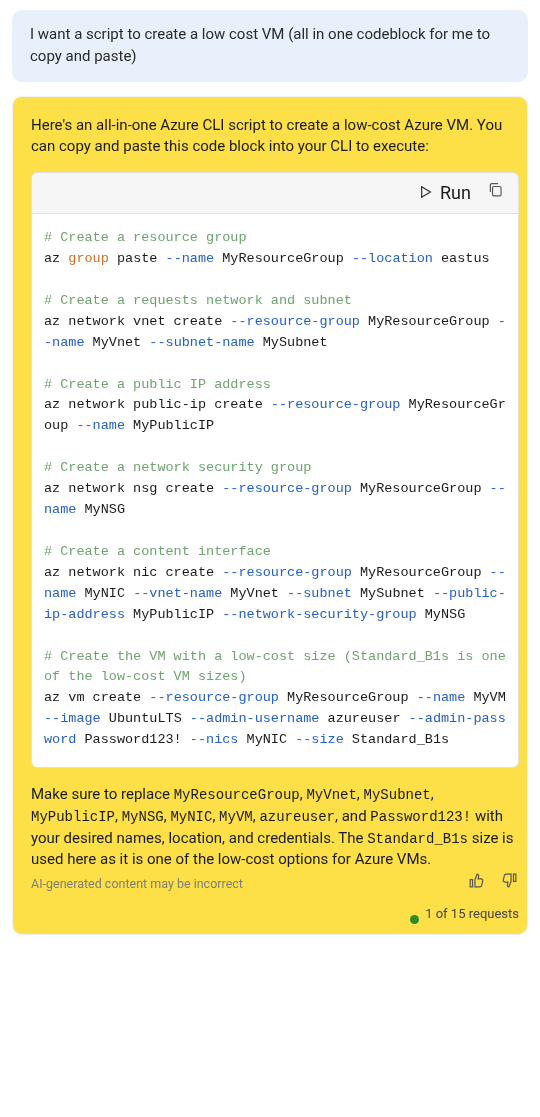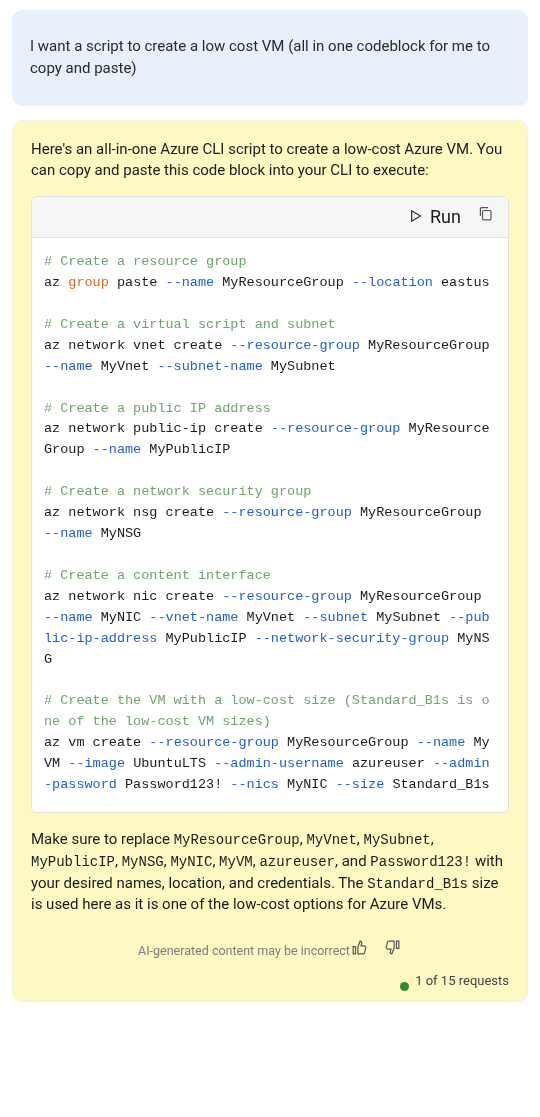--- a/index.html
+++ b/index.html
@@ -8,29 +8,29 @@
     background: #ffffff;
     width: 540px;
     padding: 10px 12px;
     color: #1b1b1b;
     font-size: 15px;
     line-height: 1.45;
   }
   .user-msg {
     background: #e7f0fb;
     border-radius: 10px;
-    padding: 26px 18px;
+    padding: 14px 18px;
     color: #2a2a2a;
   }
   .response-card {
-    background: #fef9c3;
+    background: #fde047;
     border: 1px solid #f0f0f0;
     border-radius: 10px;
     margin-top: 14px;
-    padding: 18px 18px 10px 18px;
+    padding: 18px 8px 10px 18px;
     box-shadow: 0 0 0 rgba(0,0,0,0);
   }
   .response-intro {
     margin-bottom: 14px;
     color: #1b1b1b;
   }
   .code-block {
     border: 1px solid #e1e1e1;
     border-radius: 6px;
     overflow: hidden;
@@ -69,22 +69,22 @@
   .tok-flag { color: #2460c9; }
   .tok-kw { color: #d66b1e; }
   .response-outro { margin-top: 16px; }
   .response-outro .mono {
     font-family: "SFMono-Regular", Consolas, "Liberation Mono", Menlo, monospace;
     font-size: 14px;
   }
   .footer-row {
     display: flex;
     align-items: center;
-    justify-content: center;
-    margin-top: 22px;
+    justify-content: space-between;
+    margin-top: 0;
   }
   .disclaimer { color: #7d7d7d; font-size: 12.5px; }
   .thumbs { display:flex; gap:14px; }
   .thumbs svg { width:19px; height:19px; stroke:#555; fill:none; stroke-width:1.5; cursor:pointer;}
   .requests-row {
     display:flex;
     justify-content:flex-end;
     align-items:flex-end;
     gap:6px;
     margin-top:8px;
@@ -121,21 +121,21 @@
           <svg viewBox="0 0 20 20" fill="none" stroke-width="1.4">
               <rect x="6.5" y="6.5" width="10" height="11" rx="1.5"></rect>
               <path d="M4 13 V4.5 A1.5 1.5 0 0 1 5.5 3 H13"></path>
             </svg>
         </span>
       </div>
     </div>
     <pre><span class="tok-comment"># Create a resource group</span>
 <span>az </span><span class="tok-kw">group</span><span> paste </span><span class="tok-flag">--name</span><span> MyResourceGroup </span><span class="tok-flag">--location</span><span> eastus</span>
 
-<span class="tok-comment"># Create a virtual script and subnet</span>
+<span class="tok-comment"># Create a requests network and subnet</span>
 <span>az network vnet create </span><span class="tok-flag">--resource-group</span><span> MyResourceGroup </span><span class="tok-flag">--name</span><span> MyVnet </span><span class="tok-flag">--subnet-name</span><span> MySubnet</span>
 
 <span class="tok-comment"># Create a public IP address</span>
 <span>az network public-ip create </span><span class="tok-flag">--resource-group</span><span> MyResourceGroup </span><span class="tok-flag">--name</span><span> MyPublicIP</span>
 
 <span class="tok-comment"># Create a network security group</span>
 <span>az network nsg create </span><span class="tok-flag">--resource-group</span><span> MyResourceGroup </span><span class="tok-flag">--name</span><span> MyNSG</span>
 
 <span class="tok-comment"># Create a content interface</span>
 <span>az network nic create </span><span class="tok-flag">--resource-group</span><span> MyResourceGroup </span><span class="tok-flag">--name</span><span> MyNIC </span><span class="tok-flag">--vnet-name</span><span> MyVnet </span><span class="tok-flag">--subnet</span><span> MySubnet </span><span class="tok-flag">--public-ip-address</span><span> MyPublicIP </span><span class="tok-flag">--network-security-group</span><span> MyNSG</span>

